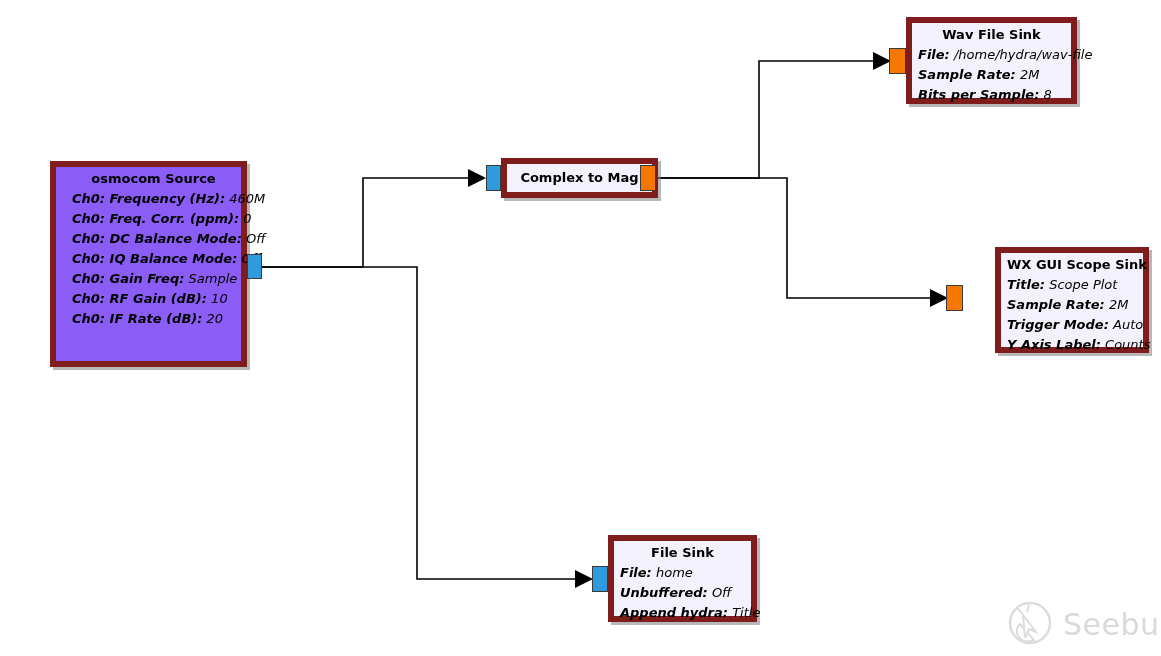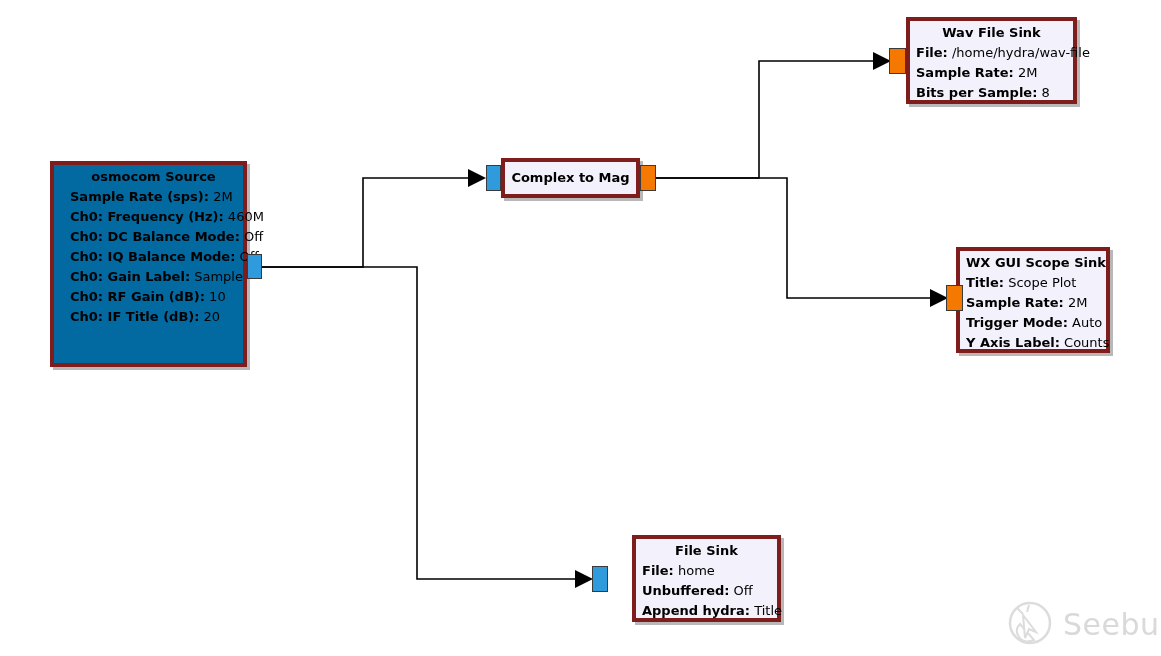--- a/index.html
+++ b/index.html
@@ -5,35 +5,35 @@
   html, body { margin:0; padding:0; background:#ffffff; }
   .canvas {
     position:relative; width:1161px; height:656px; background:#ffffff;
     font-family:"DejaVu Sans", sans-serif; overflow:hidden;
   }
   .wires { position:absolute; left:0; top:0; width:1161px; height:656px; }
   .wire { fill:none; stroke:#000000; stroke-width:1.6; }
   .arrowhead { fill:#000000; stroke:none; }
 
   .block {
-    position:absolute; background:#f2f1fc; border:4px solid #7f1d1d;
+    position:absolute; background:#f2f1fc; border:6px solid #7f1d1d;
     box-shadow:3px 3px 0 rgba(125,125,125,0.55);
     font-size:13px; line-height:20px; color:#000;
     padding:2px 6px; box-sizing:border-box;
   }
   .block .title { font-weight:bold; text-align:center; white-space:nowrap; }
-  .param { white-space:nowrap; }
+  .param { white-space:nowrap;font-style:italic; }
   .pl { font-weight:bold; }
 
   #blk-osmocom { left:50px;  top:161px; width:197px; height:206px; }
-  #blk-ctm     { left:501px; top:158px; width:139px; height:40px;
+  #blk-ctm     { left:501px; top:158px; width:157px; height:40px;
                  display:flex; align-items:center; justify-content:center; padding:0; }
   #blk-wav     { left:906px; top:17px;  width:171px; height:87px; }
-  #blk-scope   { left:956px; top:247px; width:154px; height:106px; }
-  #blk-file    { left:608px; top:535px; width:149px; height:87px;margin-left:24px; }
+  #blk-scope   { left:995px; top:247px; width:154px; height:106px; }
+  #blk-file    { left:608px; top:535px; width:149px; height:87px; }
 
   .port { position:absolute; border:1px solid #3a3a3a; box-sizing:border-box; }
   .port-complex { background:#2f9bdd; }
   .port-float   { background:#f57900; }
   #port-osmocom-out { left:247px; top:254px; width:15px; height:25px; }
   #port-ctm-in      { left:486px; top:165px; width:15px; height:26px; }
   #port-ctm-out     { left:640px; top:165px; width:16px; height:26px; }
   #port-wav-in      { left:889px; top:48px;  width:17px; height:26px; }
   #port-scope-in    { left:946px; top:285px; width:17px; height:26px; }
   #port-file-in     { left:592px; top:566px; width:16px; height:26px; }
@@ -61,29 +61,29 @@
     <g>
       <polyline class="wire" points="656,178 759,178 759,61 875,61" stroke="#000000"></polyline>
       <polygon class="arrowhead" points="873,52 891,61 873,70" fill="#000000"></polygon>
     </g>
     <g>
       <polyline class="wire" points="656,178 787,178 787,298 932,298" stroke="#000000"></polyline>
       <polygon class="arrowhead" points="930,289 948,298 930,307" fill="#000000"></polygon>
     </g>
   </svg>
 
-  <div class="block" id="blk-osmocom" style="background: #0369a1; padding-left: 16px;">
+  <div class="block" id="blk-osmocom" style="background: #8b5cf6; padding-left: 16px;">
     <div class="title">osmocom Source</div>
-    <div class="param"><span class="pl">Sample Rate (sps):</span> <span class="pv">2M</span></div>
     <div class="param"><span class="pl">Ch0: Frequency (Hz):</span> <span class="pv">460M</span></div>
+    <div class="param"><span class="pl">Ch0: Freq. Corr. (ppm):</span> <span class="pv">0</span></div>
     <div class="param"><span class="pl">Ch0: DC Balance Mode:</span> <span class="pv">Off</span></div>
     <div class="param"><span class="pl">Ch0: IQ Balance Mode:</span> <span class="pv">Off</span></div>
-    <div class="param"><span class="pl">Ch0: Gain Label:</span> <span class="pv">Sample</span></div>
+    <div class="param"><span class="pl">Ch0: Gain Freq:</span> <span class="pv">Sample</span></div>
     <div class="param"><span class="pl">Ch0: RF Gain (dB):</span> <span class="pv">10</span></div>
-    <div class="param"><span class="pl">Ch0: IF Title (dB):</span> <span class="pv">20</span></div>
+    <div class="param"><span class="pl">Ch0: IF Rate (dB):</span> <span class="pv">20</span></div>
   </div>
 
   <div class="block" id="blk-ctm" style="background: rgb(242, 241, 252);">
     <div class="title">Complex to Mag</div>
   </div>
 
   <div class="block" id="blk-wav" style="background: rgb(242, 241, 252);">
     <div class="title">Wav File Sink</div>
     <div class="param"><span class="pl">File:</span> <span class="pv">/home/hydra/wav-file</span></div>
     <div class="param"><span class="pl">Sample Rate:</span> <span class="pv">2M</span></div>

